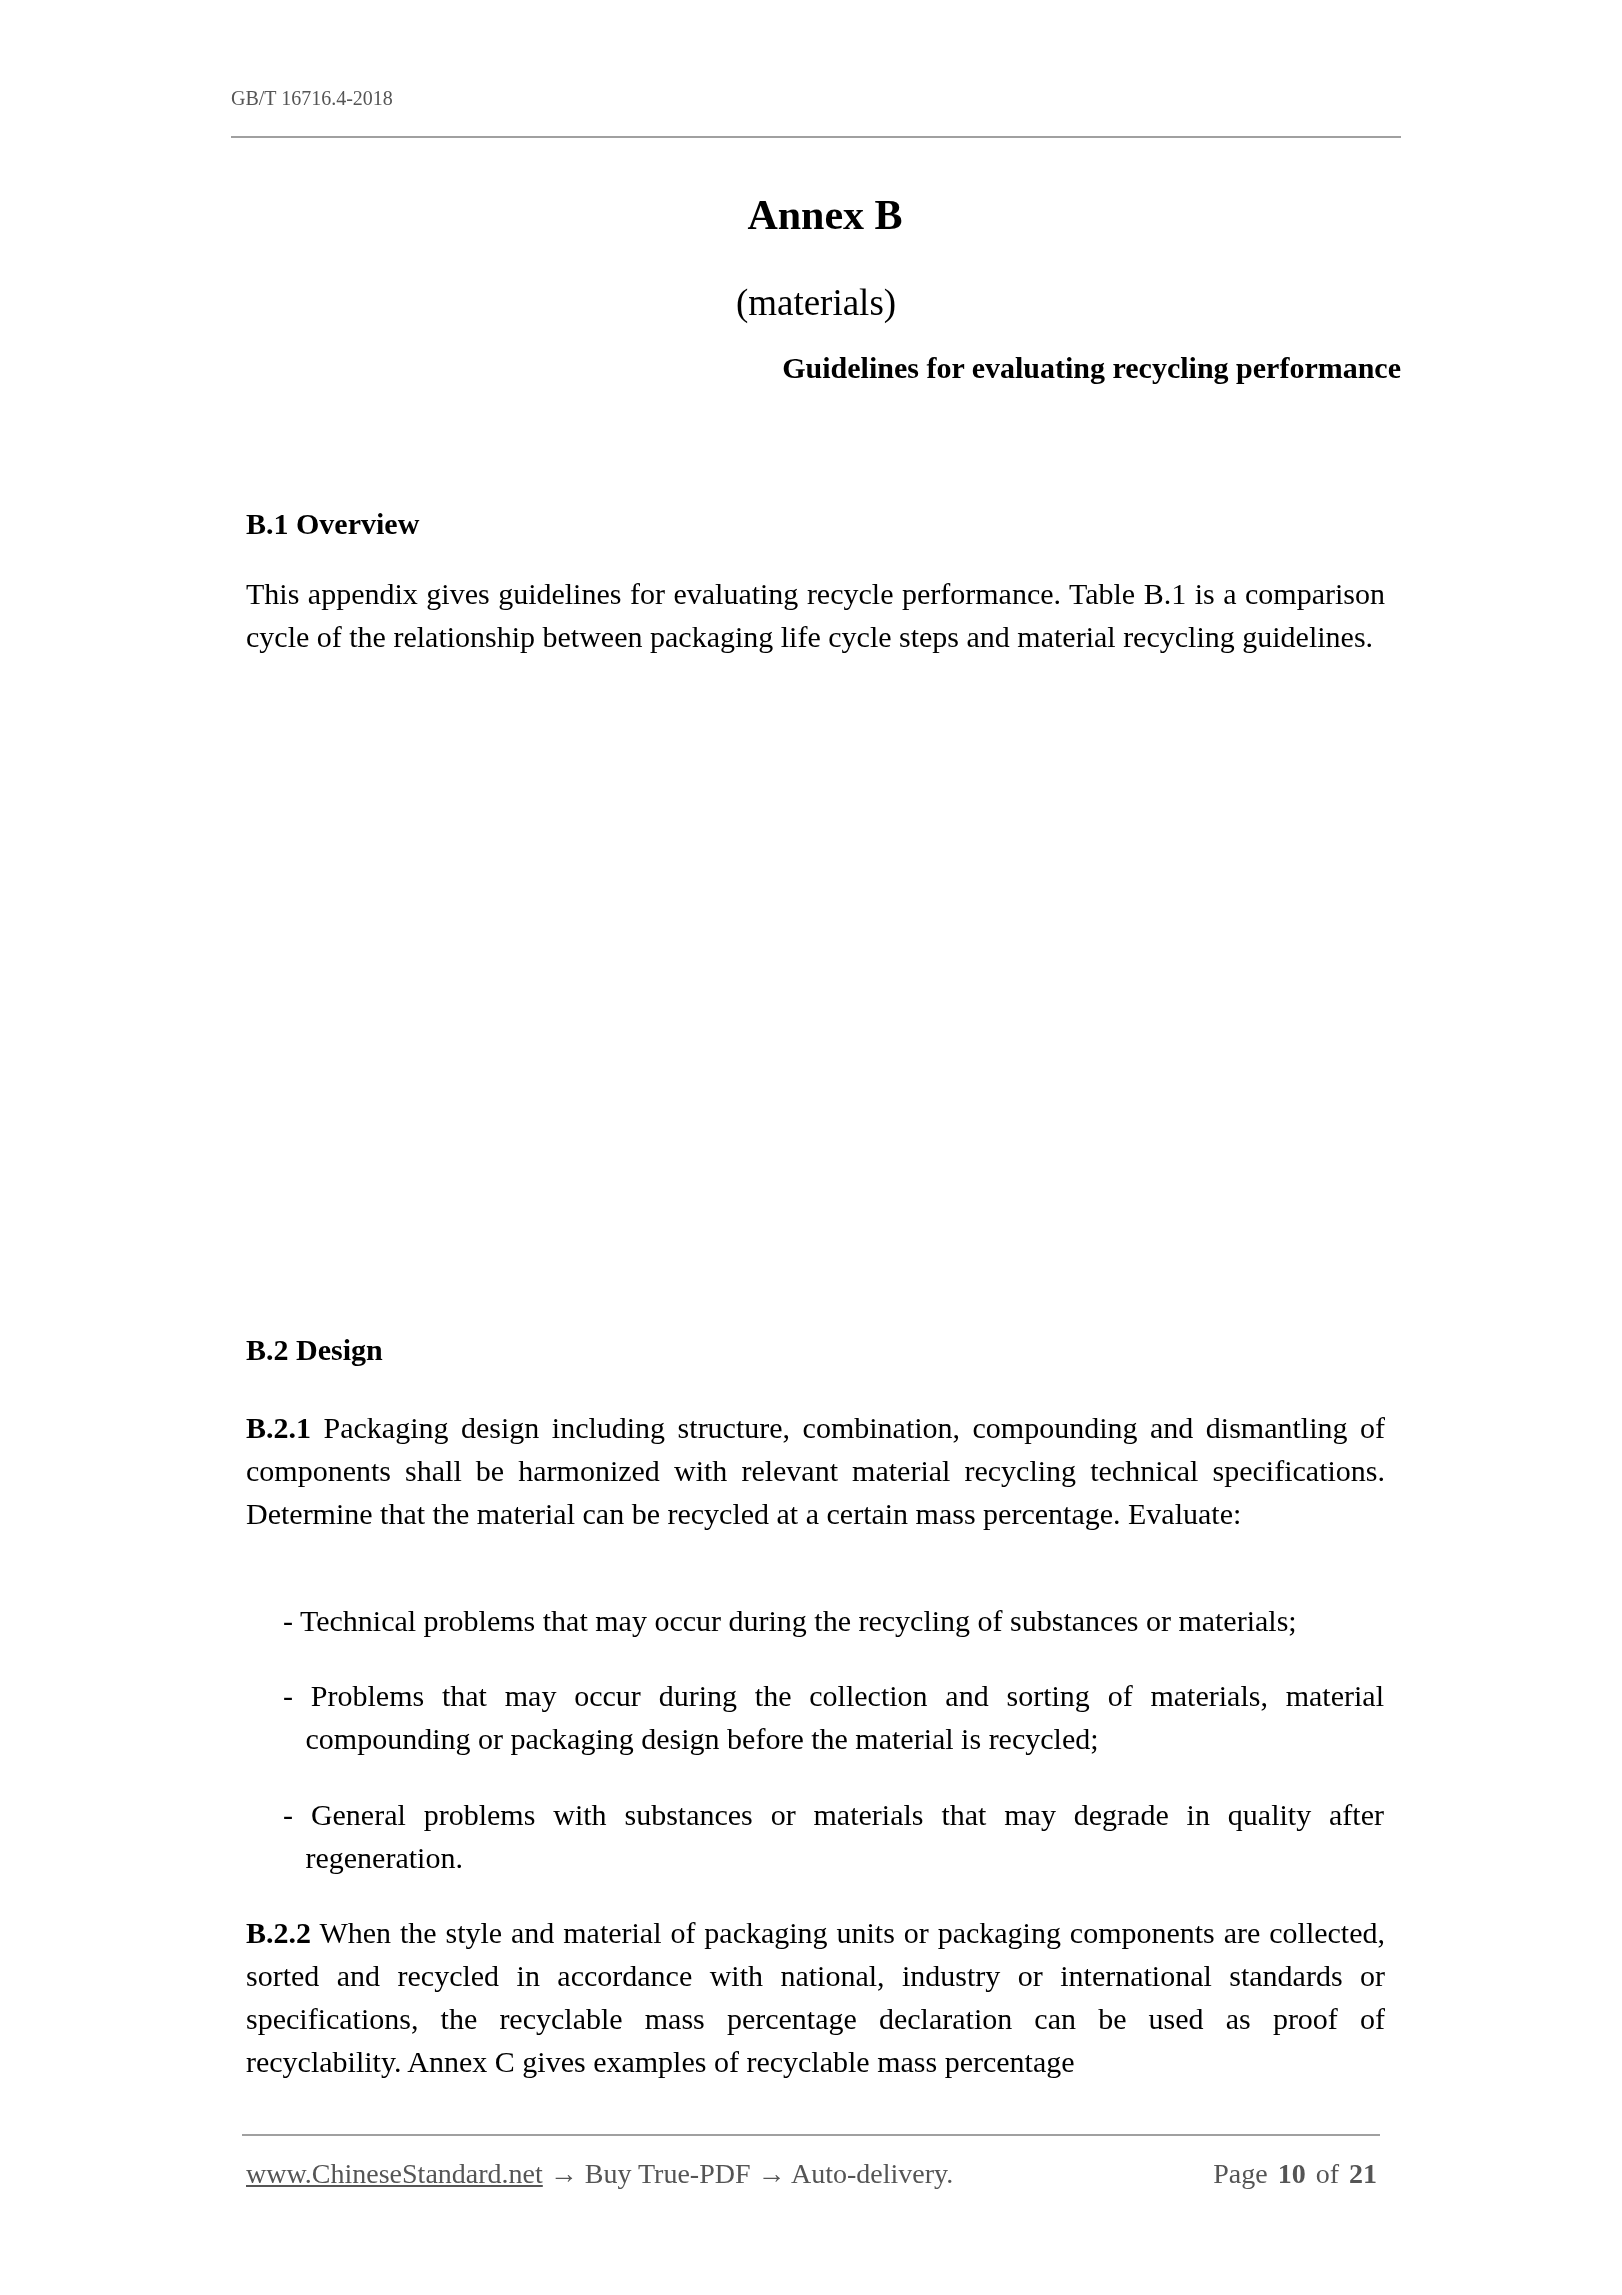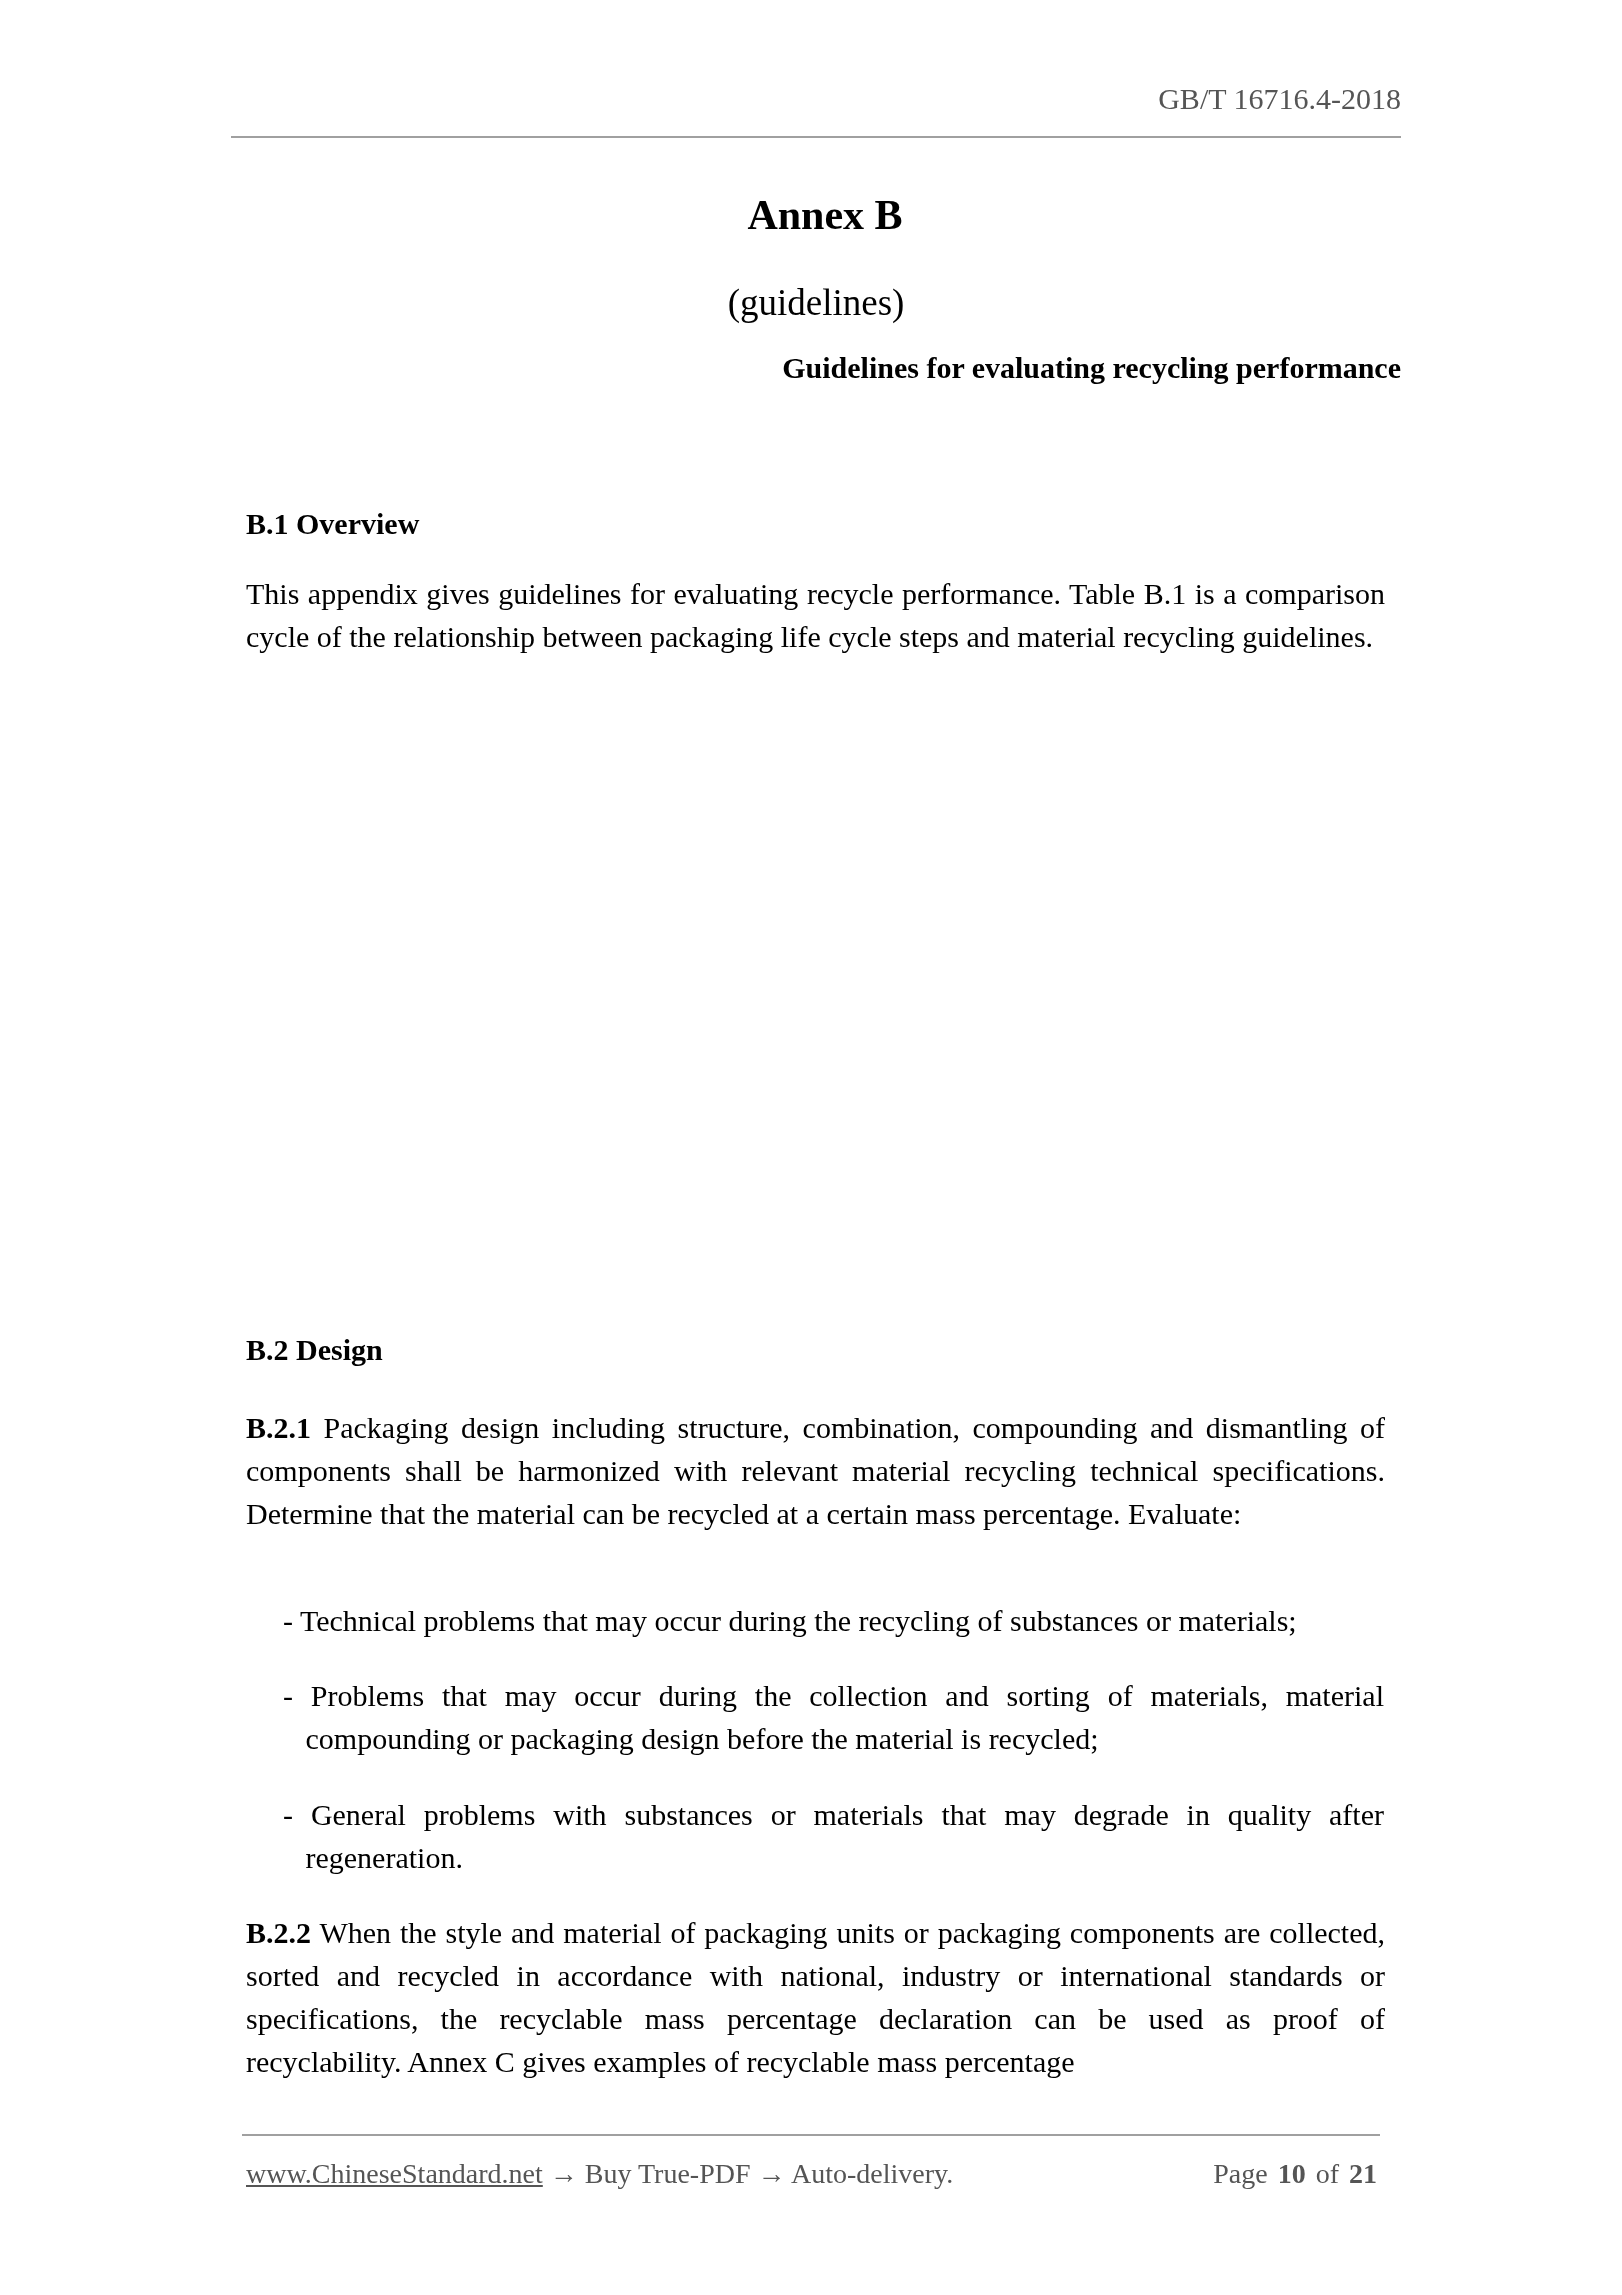--- a/index.html
+++ b/index.html
@@ -13,22 +13,22 @@
       position: relative;
       overflow: hidden;
       font-family: "Liberation Serif", "DejaVu Serif", serif;
       color: #000;
     }
     .page-header {
       position: absolute;
       left: 231px;
       top: 80px;
       width: 1170px;
-      text-align: right;
-      font-size: 30px;
+      text-align: left;
+      font-size: 20px;
       color: #555555;
       line-height: 37px;
     }
     .header-rule {
       position: absolute;
       left: 231px;
       top: 136px;
       width: 1170px;
       height: 1.7px;
       background: #a0a0a0;
@@ -121,21 +121,21 @@
   </style>
 </head>
 <body>
 
 <div class="page-header">
   <span>GB/T 16716.4-2018</span>
 </div>
 <div class="header-rule"></div>
 
 <div class="annex-title">Annex B</div>
-<div class="annex-type">(guidelines)</div>
+<div class="annex-type">(materials)</div>
 <div class="annex-subtitle">Guidelines for evaluating recycling performance</div>
 
 <div class="section-heading" style="top:497px;margin-top:8px;">B.1 Overview</div>
 <div class="para" style="top:572px;">This appendix gives guidelines for evaluating recycle performance. Table B.1 is a comparison cycle of the relationship between packaging life cycle steps and material recycling guidelines.</div>
 
 <div class="section-heading" style="top:1331px;">B.2 Design</div>
 
 <div class="para" style="top:1406px;">
   <b>B.2.1</b><span> Packaging design including structure, combination, compounding and dismantling of components shall be harmonized with relevant material recycling technical specifications. Determine that the material can be recycled at a certain mass percentage. Evaluate:</span>
 </div>

